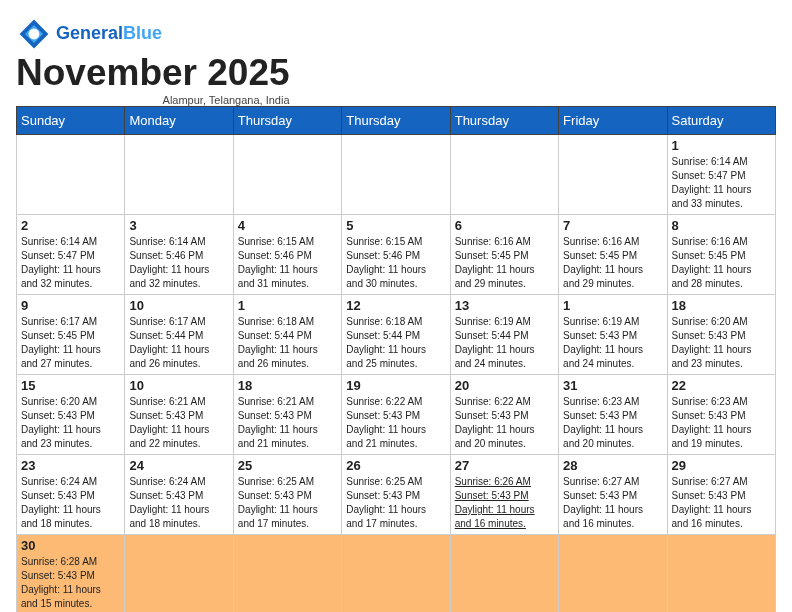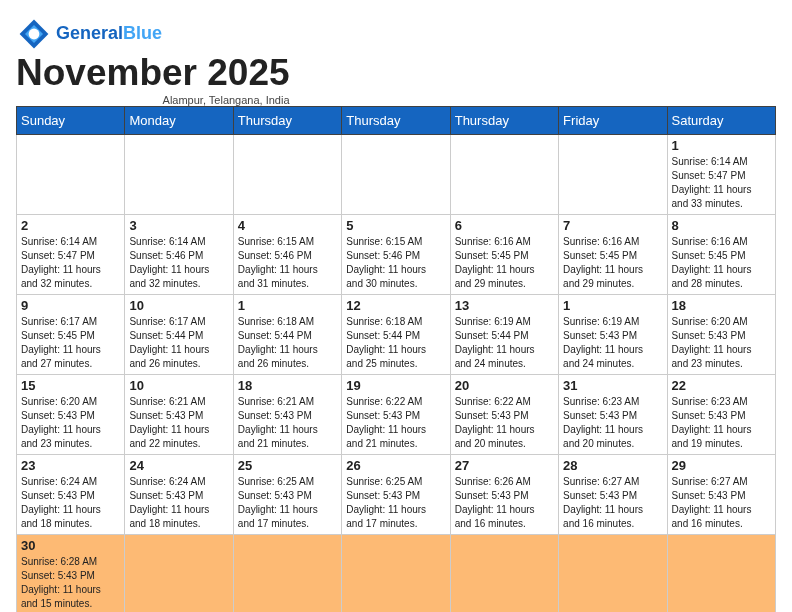--- a/index.html
+++ b/index.html
@@ -311,21 +311,21 @@
         </td>
         <td>
           <span class="day-num">26</span>
           <div class="day-info" style="white-space: pre-line;">Sunrise: 6:25 AM
 Sunset: 5:43 PM
 Daylight: 11 hours
 and 17 minutes.</div>
         </td>
         <td>
           <span class="day-num">27</span>
-          <div class="day-info" style="white-space: pre-line;">Sunrise: 6:26 AM
+          <div class="day-info" style="white-space: pre-line; text-decoration: underline;">Sunrise: 6:26 AM
 Sunset: 5:43 PM
 Daylight: 11 hours
 and 16 minutes.</div>
         </td>
         <td>
           <span class="day-num">28</span>
           <div class="day-info" style="white-space: pre-line;">Sunrise: 6:27 AM
 Sunset: 5:43 PM
 Daylight: 11 hours
 and 16 minutes.</div>

